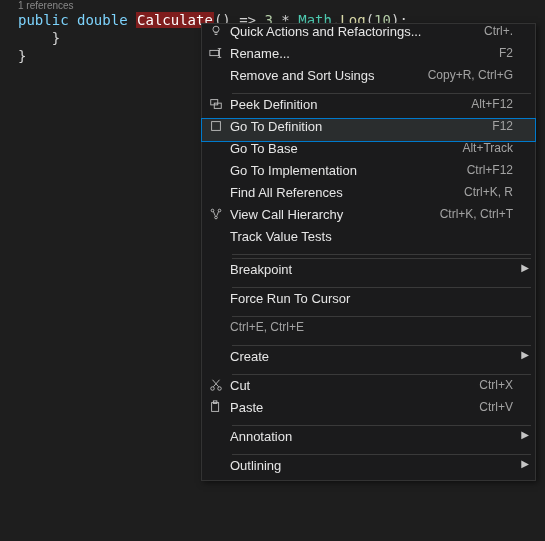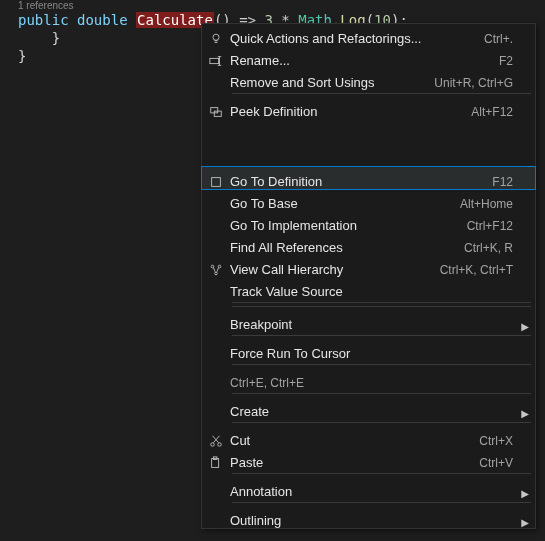--- a/index.html
+++ b/index.html
@@ -35,21 +35,21 @@
   position: absolute;
   top: 23px;
   left: 201px;
   width: 335px;
   background: #1b1b1c;
   border: 1px solid #333;
   box-shadow: 2px 2px 6px rgba(0,0,0,0.5);
 }
 .menu-item {
   display: flex;
-  align-items: flex-end;
+  align-items: flex-start;
   height: 22px;
   padding: 0 6px 0 0;
   color: #e6e6e6;
   cursor: default;
 }
 .menu-item .icon {
   width: 28px;
   display: flex;
   justify-content: center;
   align-items: center;
@@ -67,21 +67,20 @@
 }
 .menu-item .arrow {
   width: 10px;
   text-align: right;
   color: #c5c5c5;
   font-size: 10px;
 }
 .menu-item.selected {
   outline: 1px solid #007acc;
   background: #2a2d2e;
-  margin-top: 48px;
 }
 .sep {
   height: 1px;
   background: #3a3a3a;
   margin: 3px 4px 3px 30px;
 }
 .icon svg { width: 14px; height: 14px; display: block; }
 </style>
 </head>
 <body>
@@ -115,21 +114,21 @@
         </svg>
       </span>
     <span class="label">Rename...</span>
     <span class="shortcut">F2</span>
     <span class="arrow"></span>
   </div>
 
   <div class="menu-item">
     <span class="icon"></span>
     <span class="label">Remove and Sort Usings</span>
-    <span class="shortcut">Unit+R, Ctrl+G</span>
+    <span class="shortcut">Copy+R, Ctrl+G</span>
     <span class="arrow"></span>
   </div>
 
   <div class="sep"></div>
 
   <div class="menu-item">
     <span class="icon">
         <svg viewBox="0 0 16 16" stroke="#c5c5c5" fill="none" stroke-width="1">
           <rect x="2" y="3" width="8" height="6"></rect>
           <rect x="6" y="7" width="8" height="6"></rect>
@@ -147,21 +146,21 @@
         </svg>
       </span>
     <span class="label">Go To Definition</span>
     <span class="shortcut">F12</span>
     <span class="arrow"></span>
   </div>
 
   <div class="menu-item">
     <span class="icon"></span>
     <span class="label">Go To Base</span>
-    <span class="shortcut">Alt+Home</span>
+    <span class="shortcut">Alt+Track</span>
     <span class="arrow"></span>
   </div>
 
   <div class="menu-item">
     <span class="icon"></span>
     <span class="label">Go To Implementation</span>
     <span class="shortcut">Ctrl+F12</span>
     <span class="arrow"></span>
   </div>
 
@@ -181,21 +180,21 @@
           <path d="M5 5l2 5M11 5l-2 5"></path>
         </svg>
       </span>
     <span class="label">View Call Hierarchy</span>
     <span class="shortcut">Ctrl+K, Ctrl+T</span>
     <span class="arrow"></span>
   </div>
 
   <div class="menu-item">
     <span class="icon"></span>
-    <span class="label">Track Value Source</span>
+    <span class="label">Track Value Tests</span>
     <span class="shortcut"></span>
     <span class="arrow"></span>
   </div>
 
   <div class="sep"></div>
 
 
   <div class="sep"></div>
 
   <div class="menu-item">

